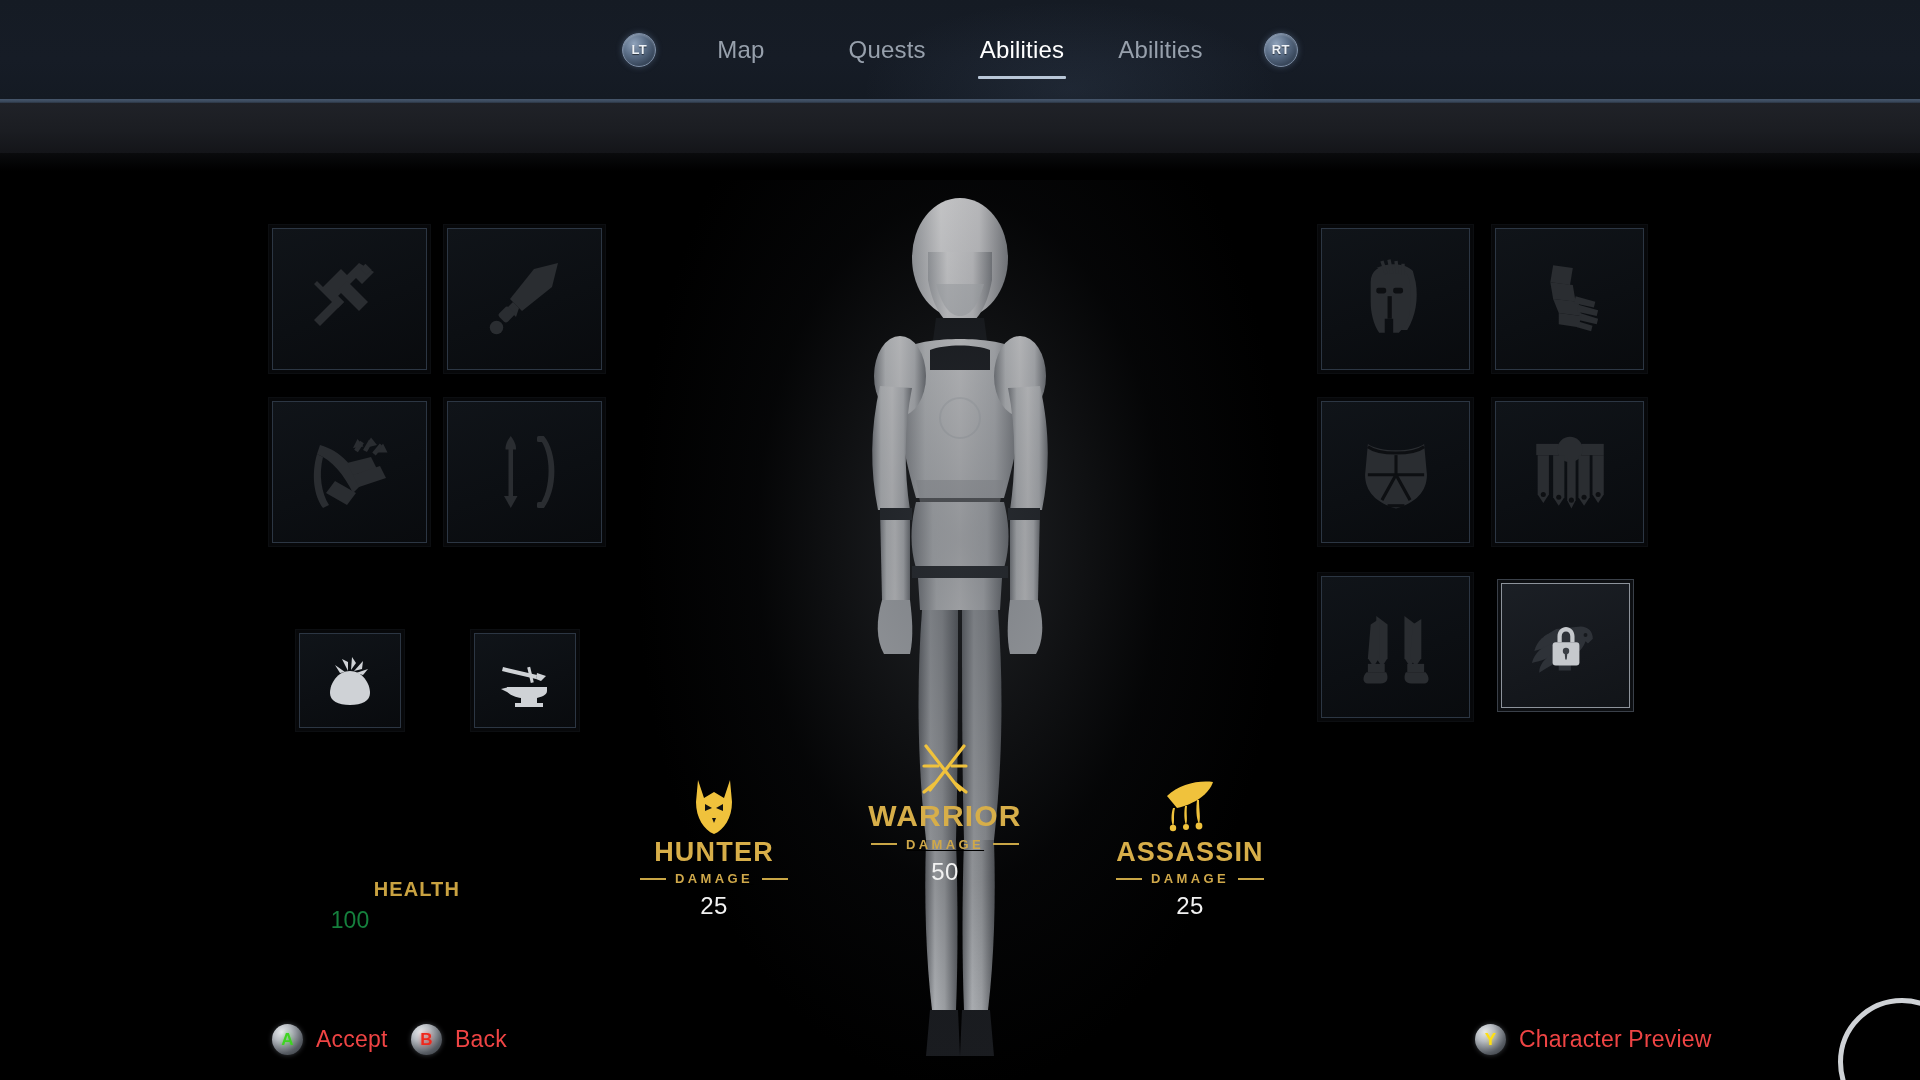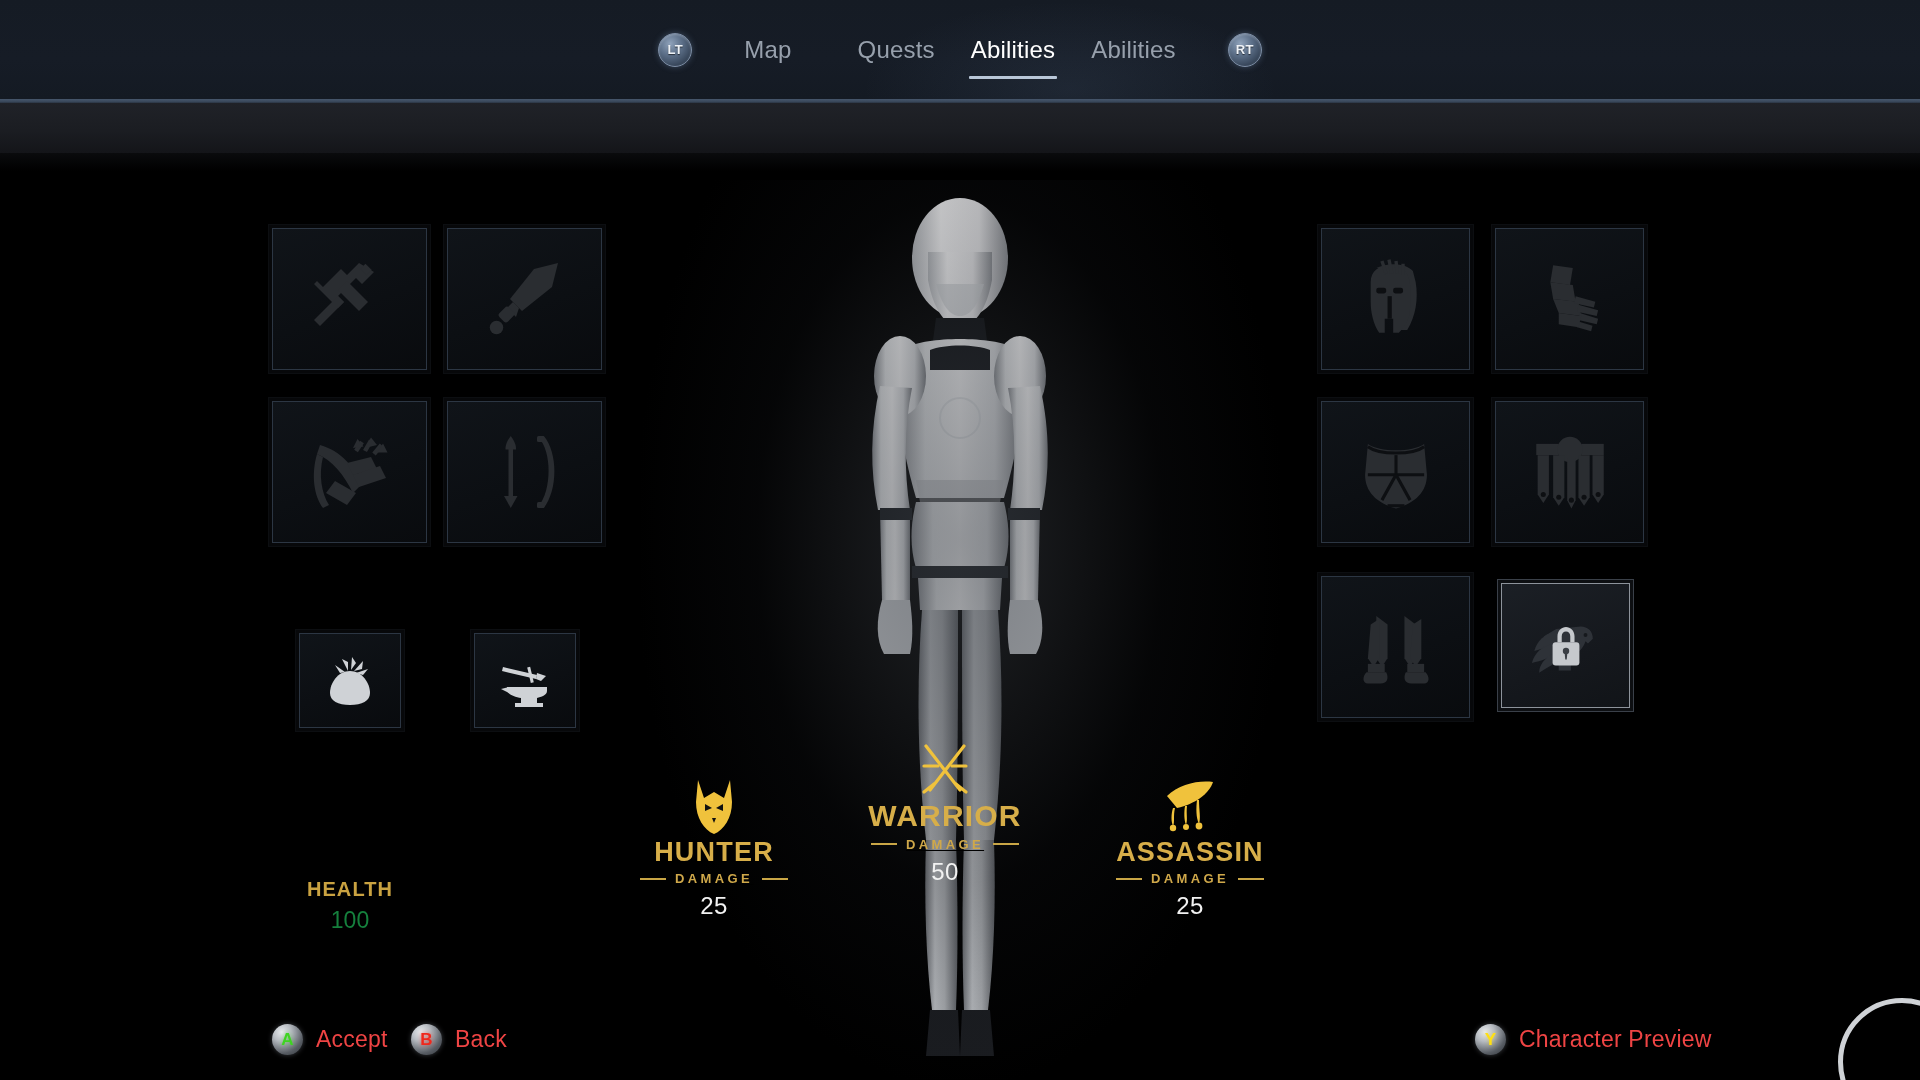--- a/index.html
+++ b/index.html
@@ -42,21 +42,21 @@
     width:34px; height:34px; border-radius:50%;
     background:radial-gradient(circle at 35% 30%, #8fa2ba 0%, #5d7089 38%, #39485c 72%, #2b3645 100%);
     border:1px solid #7d8ea6;
     box-shadow:0 0 6px rgba(130,160,200,.35), inset 0 1px 2px rgba(255,255,255,.25);
     display:flex; align-items:center; justify-content:center;
     font-size:13px; font-weight:bold; color:#eef2f7;
     letter-spacing:.3px; text-shadow:0 1px 1px rgba(0,0,0,.6);
     flex:none;
   }
   .nav-tab{
-    position:relative; padding:6px 2px; margin:4px;
+    position:relative; padding:6px 2px; margin:13px;
     font-size:24px; color:#97a0ac; letter-spacing:.2px; cursor:pointer;
     white-space:nowrap;
   }
   .nav-tab.active{ color:#ffffff; }
   .nav-tab.active::after{
     content:""; position:absolute; left:0; right:0; bottom:-9px;
     height:3px; background:#b9c7d8; border-radius:1px;
   }
   .nav-gap-sm{ width:24px; } .nav-gap-md{ width:46px; } .nav-gap-lg{ width:54px; }
 
@@ -105,21 +105,21 @@
   .stat-name.big{ font-size:30px; }
   .stat-sub{
     display:flex; align-items:center; justify-content:center; gap:9px;
     margin-top:5px; margin-bottom:6px;text-decoration:underline;
   }
   .stat-sub .line{ width:26px; height:2px; background:#c9a646; }
   .stat-sub .txt{ font-size:13px; color:#cfa84a; letter-spacing:3.4px; font-weight:bold; }
   .stat-val{ font-size:24px; color:#f1f1f1; letter-spacing:.5px; }
 
   .simple-stat{ position:absolute; text-align:center; width:220px; }
-  .simple-stat .lbl{ font-size:20px; font-weight:bold; color:#c9a241; letter-spacing:1.1px; }
+  .simple-stat .lbl{ font-size:20px; font-weight:bold; color:#c9a241; letter-spacing:1.1px;text-align:right; }
   .simple-stat .val{ font-size:23px; color:#15803d; margin-top:6px; }
 
   
   .prompt{ position:absolute; display:flex; align-items:center; gap:13px; }
   .btn-circle{
     width:31px; height:31px; border-radius:50%;
     background:radial-gradient(circle at 32% 26%, #e8ebee 0%, #b6bbc1 30%, #585d64 68%, #2d3136 100%);
     display:flex; align-items:center; justify-content:center;
     font-size:17px; font-weight:bold;
     box-shadow:0 0 5px rgba(190,200,215,.3);

